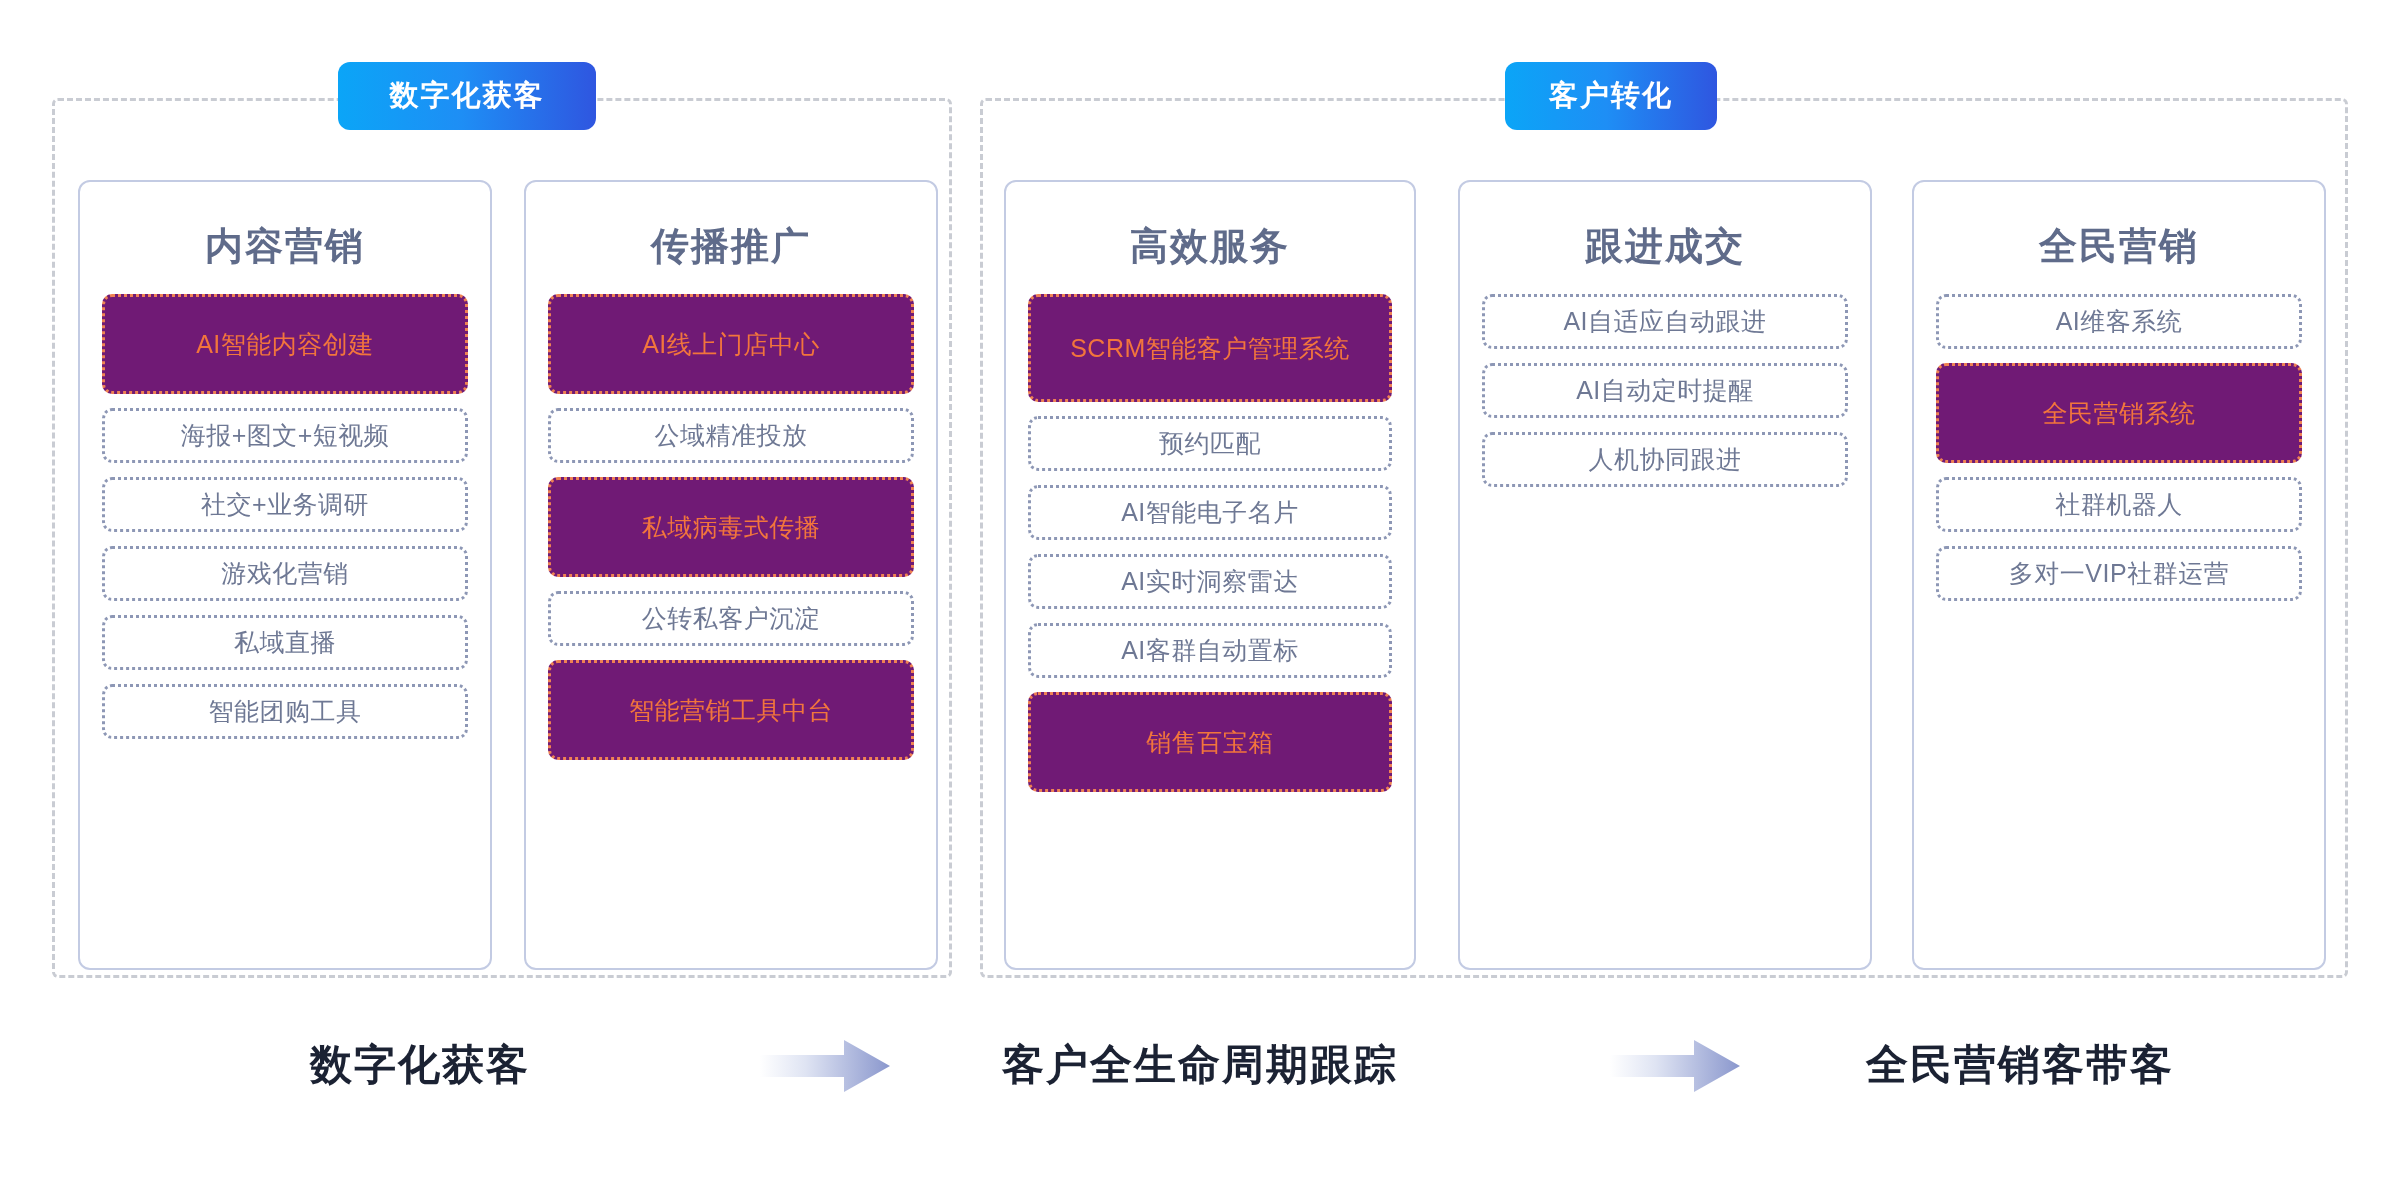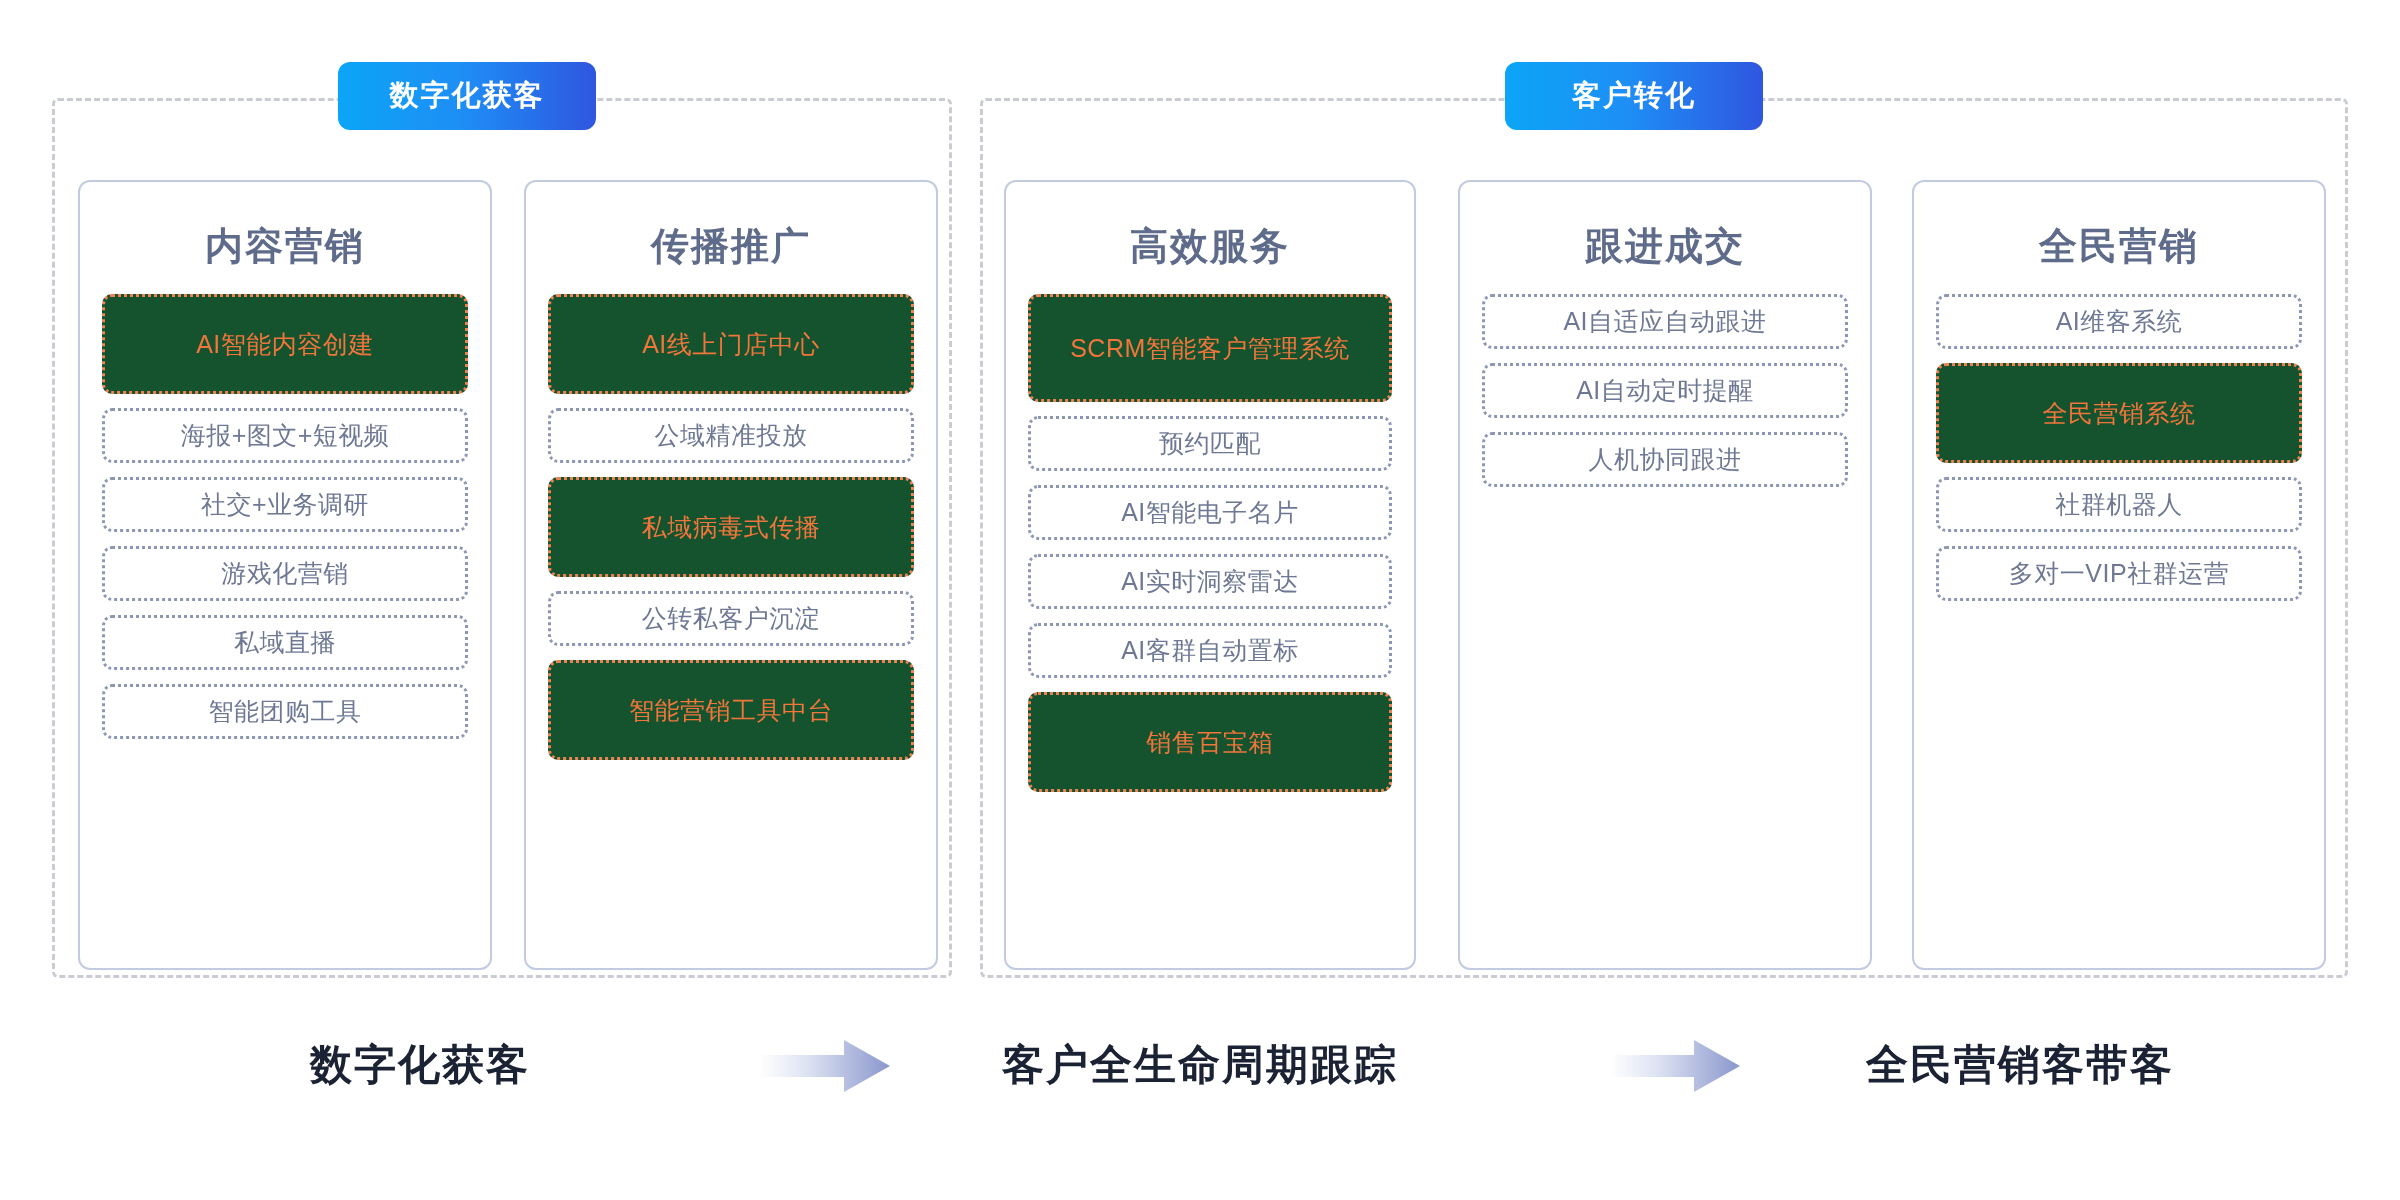--- a/index.html
+++ b/index.html
@@ -44,21 +44,21 @@
     align-items: center;
     justify-content: center;
     color: #ffffff;
     font-size: 29px;
     font-weight: bold;
     letter-spacing: 2px;
     z-index: 5;
     background: linear-gradient(90deg, #0ba5f7 0%, #1e8ef5 48%, #2f56e0 100%);
   }
   .badge--left  { left: 338px;  width: 258px; }
-  .badge--right { left: 1505px; width: 258px; text-align: center; }
+  .badge--right { left: 1505px; width: 212px; text-align: center; }
 
   
   .cards {
     position: absolute;
     top: 180px;
     left: 0;
     width: 2400px;
     height: 790px;
   }
 
@@ -109,21 +109,21 @@
     letter-spacing: 0.5px;
   }
   .item--plain {
     border: 3px dotted #8d97b5;
     background: #ffffff;
     color: #6e7894;
     height: 55px;
   }
   .item--hl {
     border: 3px dotted #ef8253;
-    background: #14532d;
+    background: #701a75;
     color: #f2753c;
     height: 100px;
   }
   .item--hl.item--tall { height: 108px; }
 
   
   .footer {
     position: absolute;
     left: 0;
     top: 1030px;

